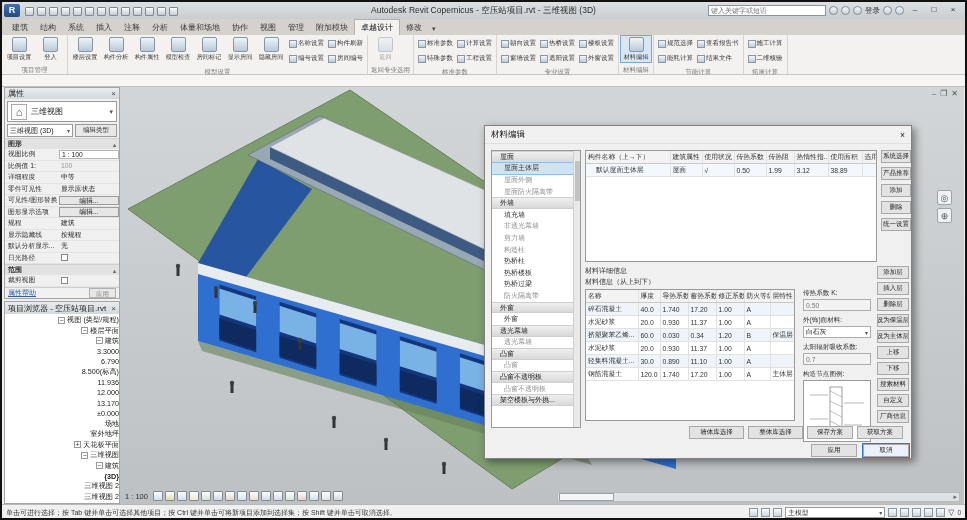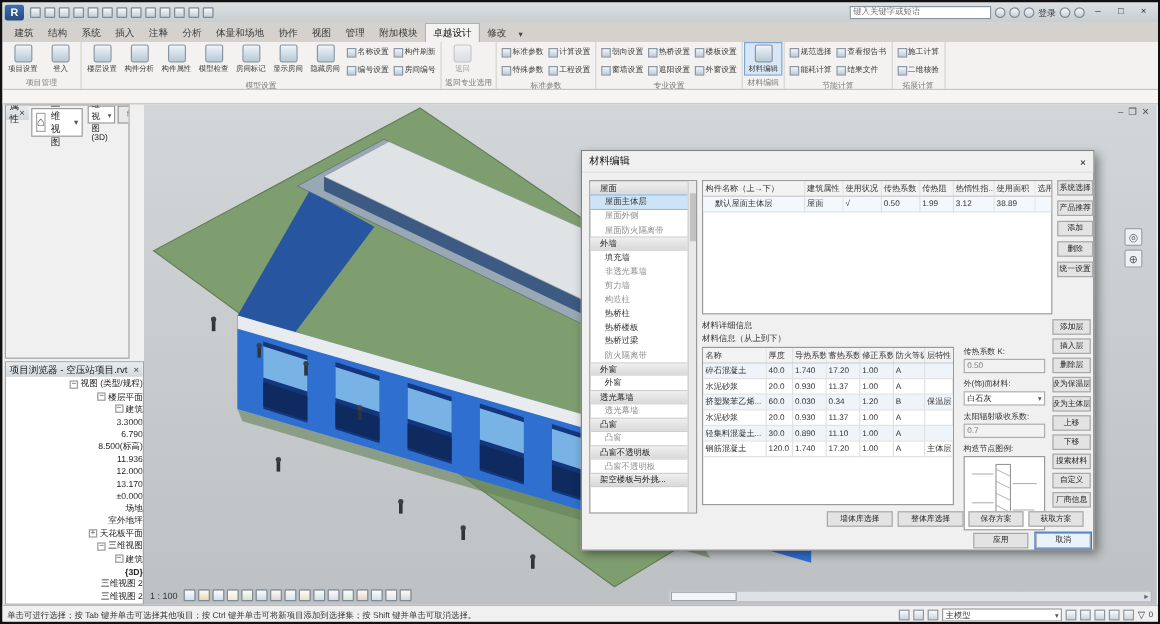--- a/index.html
+++ b/index.html
@@ -35,21 +35,21 @@
   .btn-large.active { background:#d9e6f5; outline:1px solid #7ba7d4; }
   .btn-large.disabled { opacity:.45; }
   .small-wrap { display:flex; flex-direction:column; flex-wrap:wrap; height:30px; align-content:flex-start; }
   .btn-small { display:flex; align-items:center; gap:1px; height:15px; padding:0 2px; }
   .btn-small .sm-ic { width:8px; height:8px; background:linear-gradient(#f2f7fb,#bccbd8); border:1px solid #8a98a6; }
   .btn-small span { font-size:6.5px; color:#3c3c3c; white-space:nowrap; }
 
   #optionsbar { left:0; top:73px; width:963px; height:12px; background:#f6f5f3; border-bottom:1px solid #c4c0ba; }
 
   
-  #properties { left:2px; top:85px; width:104px; height:212px; background:#f0f0f0; border:1px solid #a5a5a5; display:flex; flex-direction:row; overflow:hidden; }
+  #properties { left:2px; top:85px; width:116px; height:212px; background:#f0f0f0; border:1px solid #a5a5a5; display:flex; flex-direction:column; overflow:hidden; }
   .pal-header { height:12px; background:linear-gradient(#e9ecee,#d3d8db); font-size:8px; color:#222; display:flex; align-items:center; padding:0 3px; }
   .pal-header .x { margin-left:auto; font-size:8px; color:#444; }
   #type-box { height:24px; margin:2px; background:#fff; border:1px solid #9a9a9a; display:flex; align-items:center; gap:4px; padding:0 3px; }
   #type-box .house { width:16px; height:16px; border:1px solid #aaa; font-size:11px; line-height:15px; text-align:center; color:#555; background:#fdfdfd; }
   #type-box span { font-size:8px; color:#222; }
   #type-box .dd { margin-left:auto; font-size:7px; color:#555; }
   #sel-row { height:15px; margin:0 2px 1px; display:flex; gap:2px; }
   #view-select { flex:1; background:#fff; border:1px solid #9a9a9a; font-size:7px; color:#222; display:flex; align-items:center; padding:0 2px; }
   #view-select i { margin-left:auto; font-style:normal; font-size:6px; color:#555; }
   #edit-type-btn { width:42px; background:#e8e8e8; border:1px solid #9a9a9a; font-size:6.5px; display:flex; align-items:center; justify-content:center; color:#333; }
@@ -138,20 +138,21 @@
   #model-select i { margin-left:auto; font-style:normal; font-size:6px; color:#555; }
   #filter-glyph { font-size:8px; color:#445; }
   #filter-count { font-size:6.5px; color:#445; }
 </style>
 </head>
 <body>
 
 <div class="abs" id="titlebar">
   <div id="app-logo">R</div>
   <div id="qat"><span class="qat-icon"></span><span class="qat-icon"></span><span class="qat-icon"></span><span class="qat-icon"></span><span class="qat-icon"></span><span class="qat-icon"></span><span class="qat-icon"></span><span class="qat-icon"></span><span class="qat-icon"></span><span class="qat-icon"></span><span class="qat-icon"></span><span class="qat-icon"></span><span class="qat-icon"></span></div>
+  <div id="title-text">Autodesk Revit Copernicus - 空压站项目.rvt - 三维视图 (3D)</div>
   <div id="tb-right">
     <input id="search-input" placeholder="键入关键字或短语" style="">
     <span class="tb-ic"></span>
     <span class="tb-ic"></span>
     <span class="tb-ic"></span>
     <span id="login-label">登录</span>
     <span class="tb-ic"></span>
     <span class="tb-ic"></span>
     <span class="win-btn">–</span>
     <span class="win-btn">□</span>

